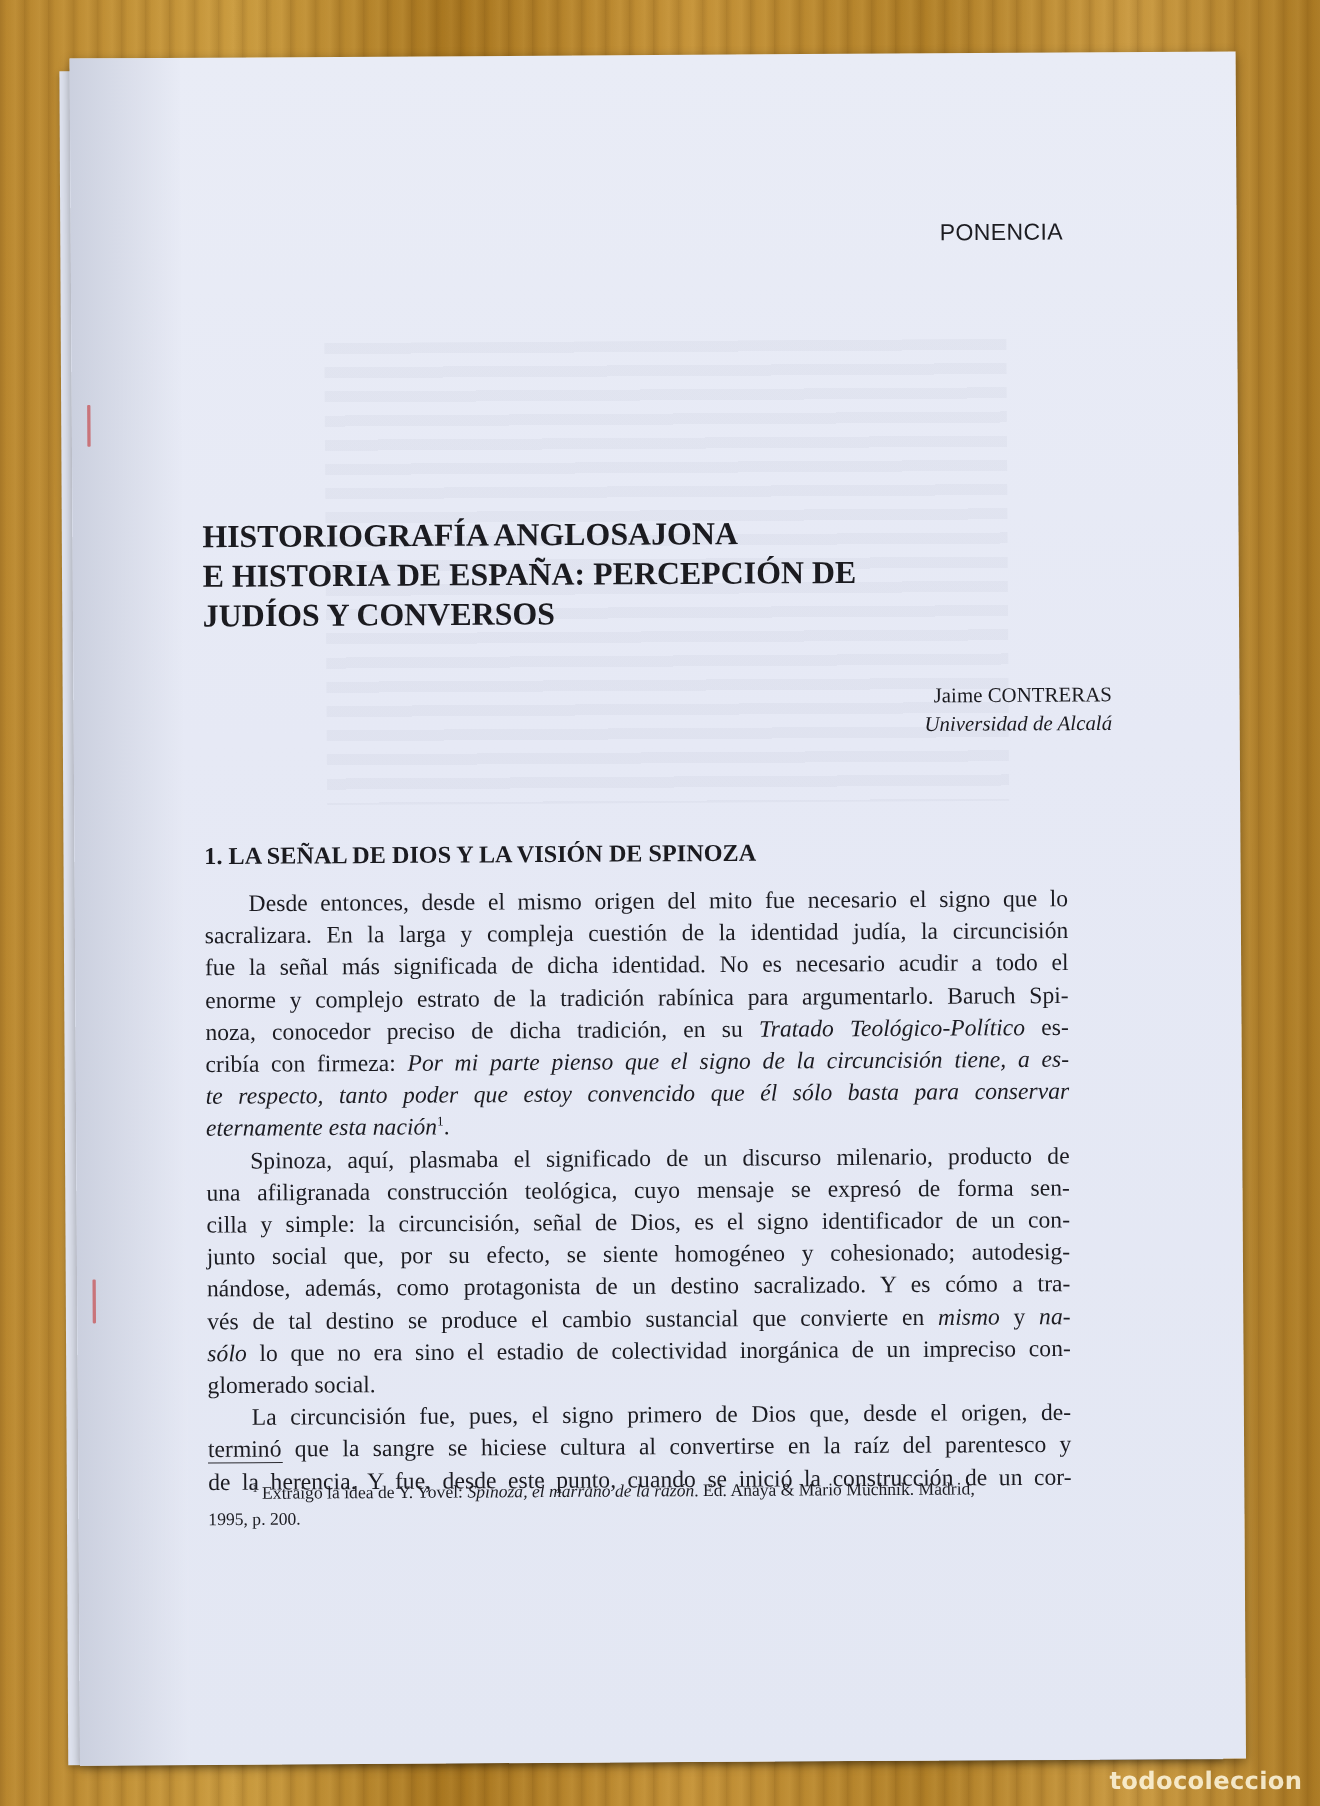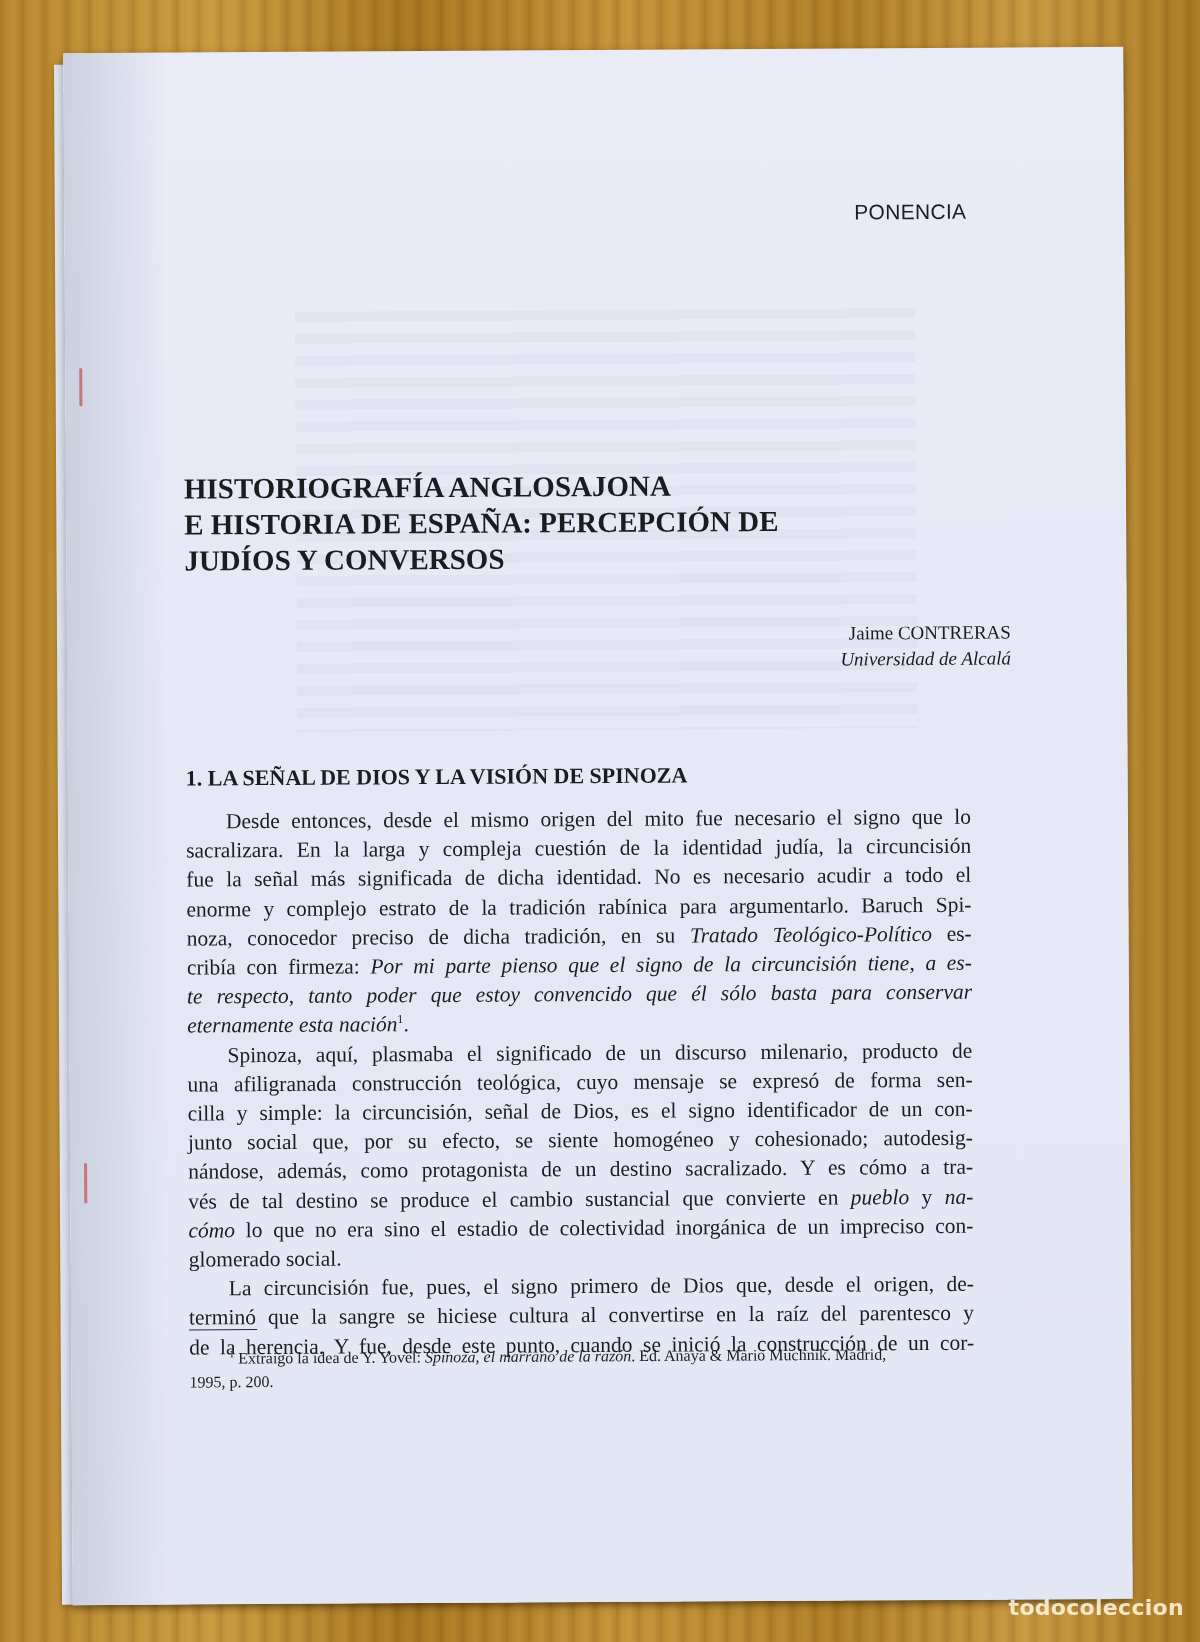--- a/index.html
+++ b/index.html
@@ -61,21 +61,21 @@
     .fn-rule {
       position: absolute; left: 118px; top: 1277px; width: 68px; height: 1px; background: #2a2a30;
     }
     .footnote {
       position: absolute; left: 118px; top: 1290px; width: 795px;
       font-size: 16px; line-height: 24px; color: #1c1c22;
     }
     .footnote .fn-line1 { padding-left: 40px; white-space: nowrap; }
     .footnote sup { font-size: 10px; }
     .watermark {
-      position: absolute; right: 16px; bottom: 22px;
+      position: absolute; right: 16px; bottom: 10px;
       font-family: "DejaVu Sans", sans-serif; font-weight: bold; font-size: 22px;
       color: rgba(255,248,225,0.85); letter-spacing: 0.3px;
     }
     .faint-bleed {
       position: absolute; left: 230px; top: 260px; width: 620px; height: 420px;
       background: repeating-linear-gradient(180deg, rgba(120,125,150,0.06) 0px, rgba(120,125,150,0.06) 10px, transparent 10px, transparent 22px);
       pointer-events: none;
     }
   </style>
 </head>
@@ -115,22 +115,22 @@
       <span class="line"><span>cribía con firmeza: </span><em>Por mi parte pienso que el signo de la circuncisión tiene, a es-</em></span>
       <span class="line"><em>te respecto, tanto poder que estoy convencido que él sólo basta para conservar</em></span>
       <span class="line last"><em>eternamente esta nación</em><sup>1</sup><span>.</span></span>
     </div>
     <div>
       <span class="line" style="padding-left:40px">Spinoza, aquí, plasmaba el significado de un discurso milenario, producto de</span>
       <span class="line">una afiligranada construcción teológica, cuyo mensaje se expresó de forma sen-</span>
       <span class="line">cilla y simple: la circuncisión, señal de Dios, es el signo identificador de un con-</span>
       <span class="line">junto social que, por su efecto, se siente homogéneo y cohesionado; autodesig-</span>
       <span class="line">nándose, además, como protagonista de un destino sacralizado. Y es cómo a tra-</span>
-      <span class="line"><span>vés de tal destino se produce el cambio sustancial que convierte en </span><em>pueblo</em><span> y </span><em>na-</em></span>
-      <span class="line"><em>cómo</em><span> lo que no era sino el estadio de colectividad inorgánica de un impreciso con-</span></span>
+      <span class="line"><span>vés de tal destino se produce el cambio sustancial que convierte en </span><em>mismo</em><span> y </span><em>na-</em></span>
+      <span class="line"><em>sólo</em><span> lo que no era sino el estadio de colectividad inorgánica de un impreciso con-</span></span>
       <span class="line last">glomerado social.</span>
     </div>
     <div>
       <span class="line" style="padding-left:40px">La circuncisión fue, pues, el signo primero de Dios que, desde el origen, de-</span>
       <span class="line">terminó que la sangre se hiciese cultura al convertirse en la raíz del parentesco y</span>
       <span class="line">de la herencia. Y fue, desde este punto, cuando se inició la construcción de un cor-</span>
     </div>
   </div>
 
   <div class="fn-rule"></div>

